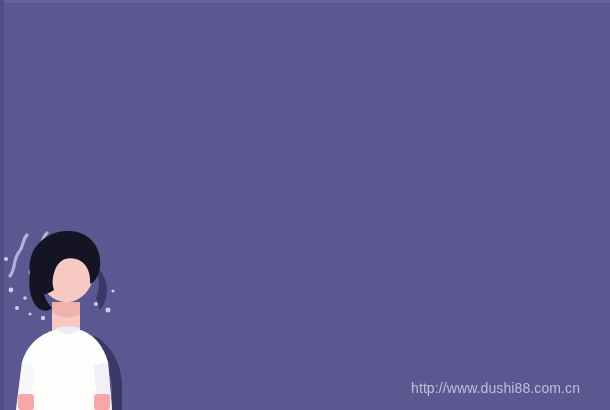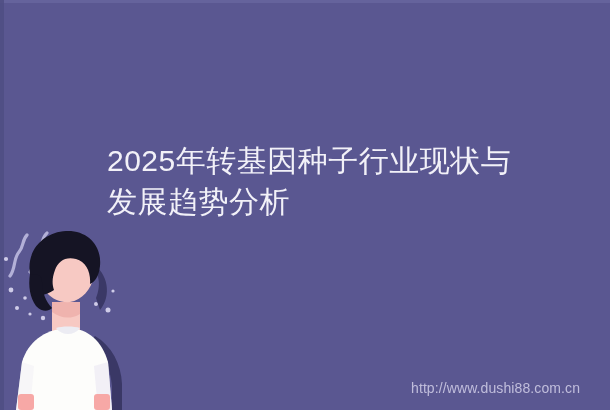--- a/index.html
+++ b/index.html
@@ -151,17 +151,16 @@
                  C48 66, 42 68, 38 66
                  C33 64, 31 56, 30 46 Z"></path>
 
         <path d="M30 46 C28 58, 30 70, 36 78 C42 84, 48 84, 52 80
                  C46 74, 42 64, 42 54 C42 50, 41 48, 38 47 Z"></path>
       </g>
 
     </svg>
   </div>
 
-  <div class="headline">2025年转基因种子行业现状与发展趋势分析</div>
 
   <div class="watermark">http://www.dushi88.com.cn</div>
 
 </div>
 
 </body></html>

